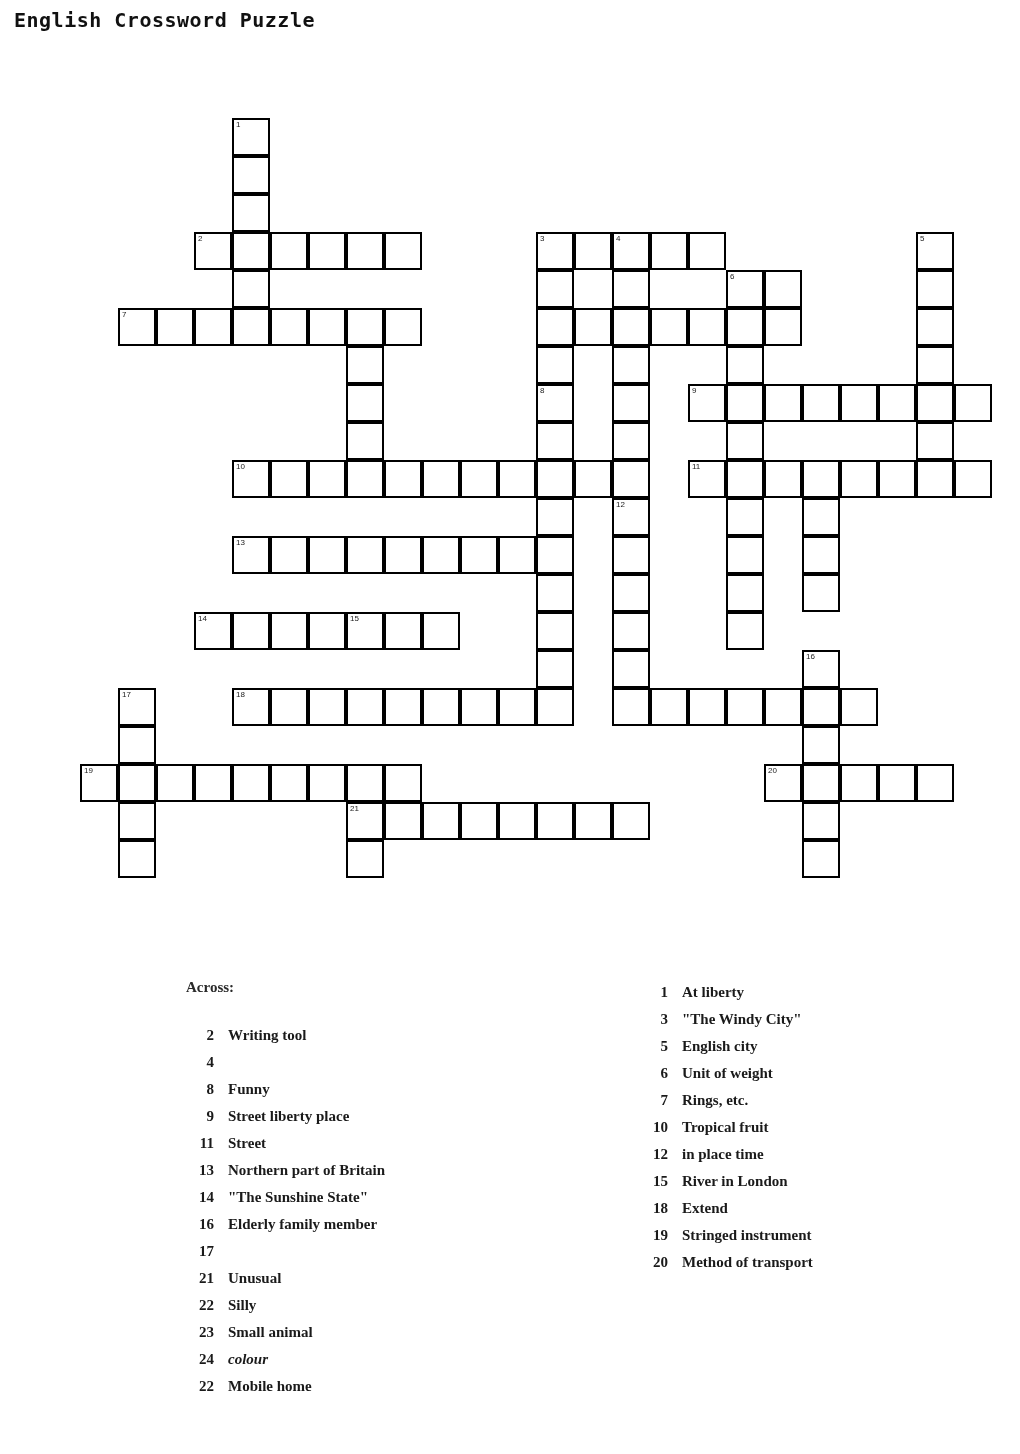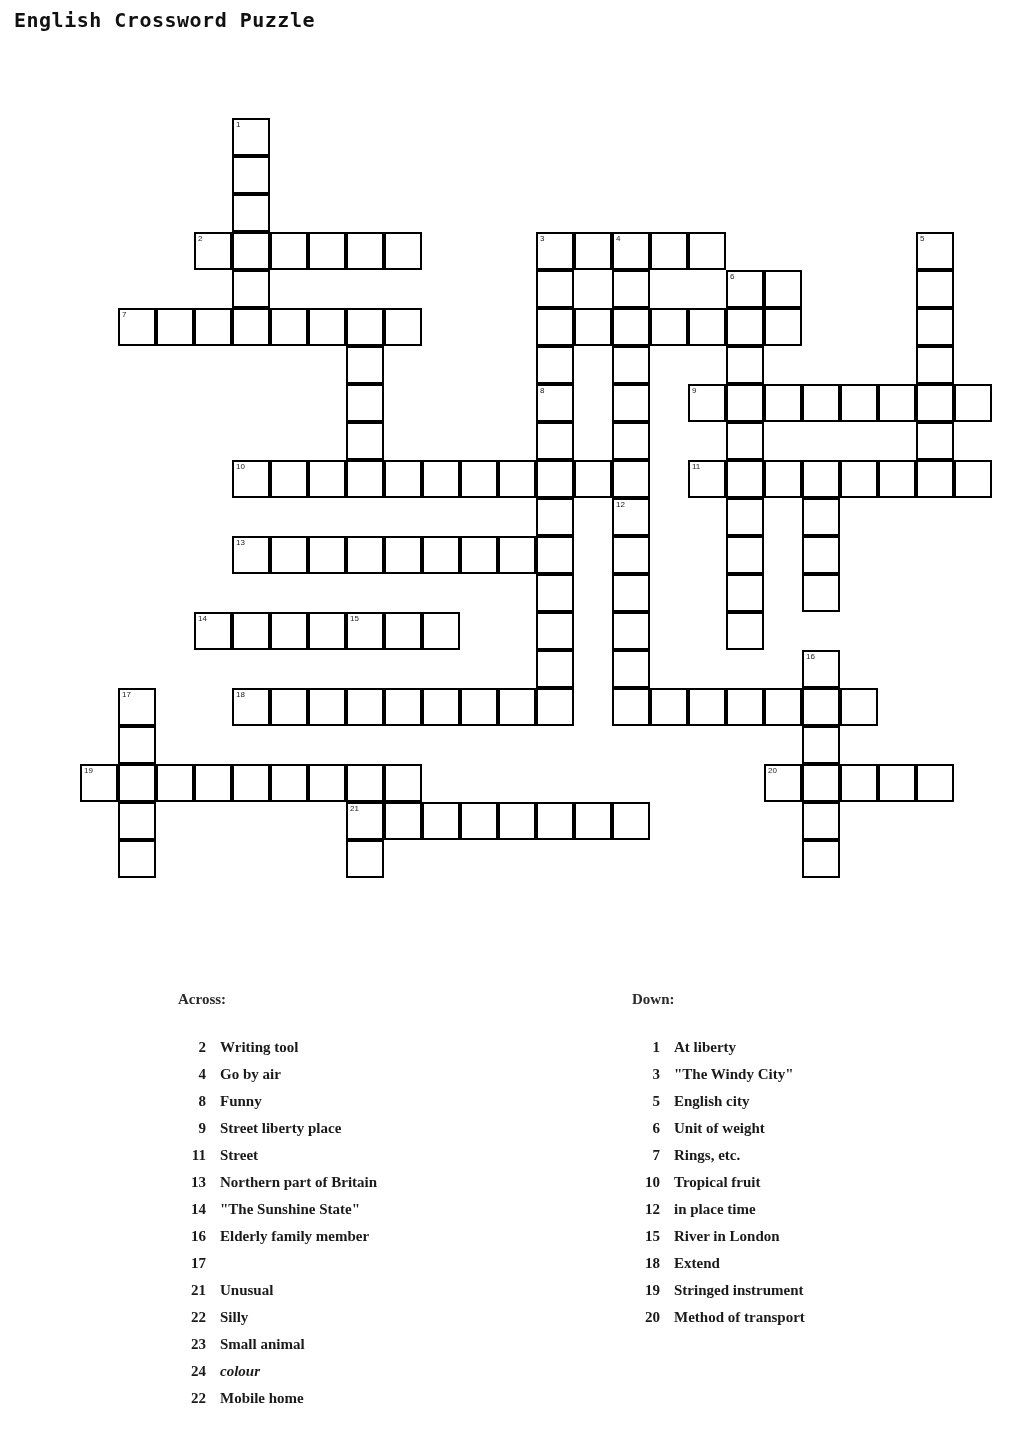--- a/index.html
+++ b/index.html
@@ -50,21 +50,22 @@
     color: #222;
   }
   #clues {
     position: absolute;
     left: 0;
     top: 975px;
     width: 1020px;
   }
   .clue-col {
     position: absolute;
-    top: 16px;
+    top: 4px;
+    margin-left: 8px;
   }
   #across-col { left: 178px; width: 400px; }
   #down-col { left: 632px; width: 380px; }
   .clue-head {
     font-family: "Liberation Serif", serif;
     font-weight: bold;
     font-size: 15px;
     margin-bottom: 26px;
     color: #2a2a2a;
   }
@@ -295,21 +296,20 @@
 <div id="clues">
   <div class="clue-col" id="across-col">
     <div class="clue-head">Across:</div>
     <div id="across-list">
         <div class="clue-row">
           <div class="clue-num">2</div>
           <div class="clue-text">Writing tool</div>
         </div>
         <div class="clue-row">
           <div class="clue-num">4</div>
-          <div class="clue-text">Go by air</div>
         </div>
         <div class="clue-row">
           <div class="clue-num">8</div>
           <div class="clue-text">Funny</div>
         </div>
         <div class="clue-row">
           <div class="clue-num">9</div>
           <div class="clue-text">Street liberty place</div>
         </div>
         <div class="clue-row">
@@ -347,21 +347,20 @@
           <div class="clue-num">24</div>
           <div class="clue-text italic">colour</div>
         </div>
         <div class="clue-row">
           <div class="clue-num">22</div>
           <div class="clue-text">Mobile home</div>
         </div>
       </div>
   </div>
   <div class="clue-col" id="down-col">
-    <div class="clue-head">Down:</div>
     <div id="down-list">
         <div class="clue-row">
           <div class="clue-num">1</div>
           <div class="clue-text">At liberty</div>
         </div>
         <div class="clue-row">
           <div class="clue-num">3</div>
           <div class="clue-text">"The Windy City"</div>
         </div>
         <div class="clue-row">

